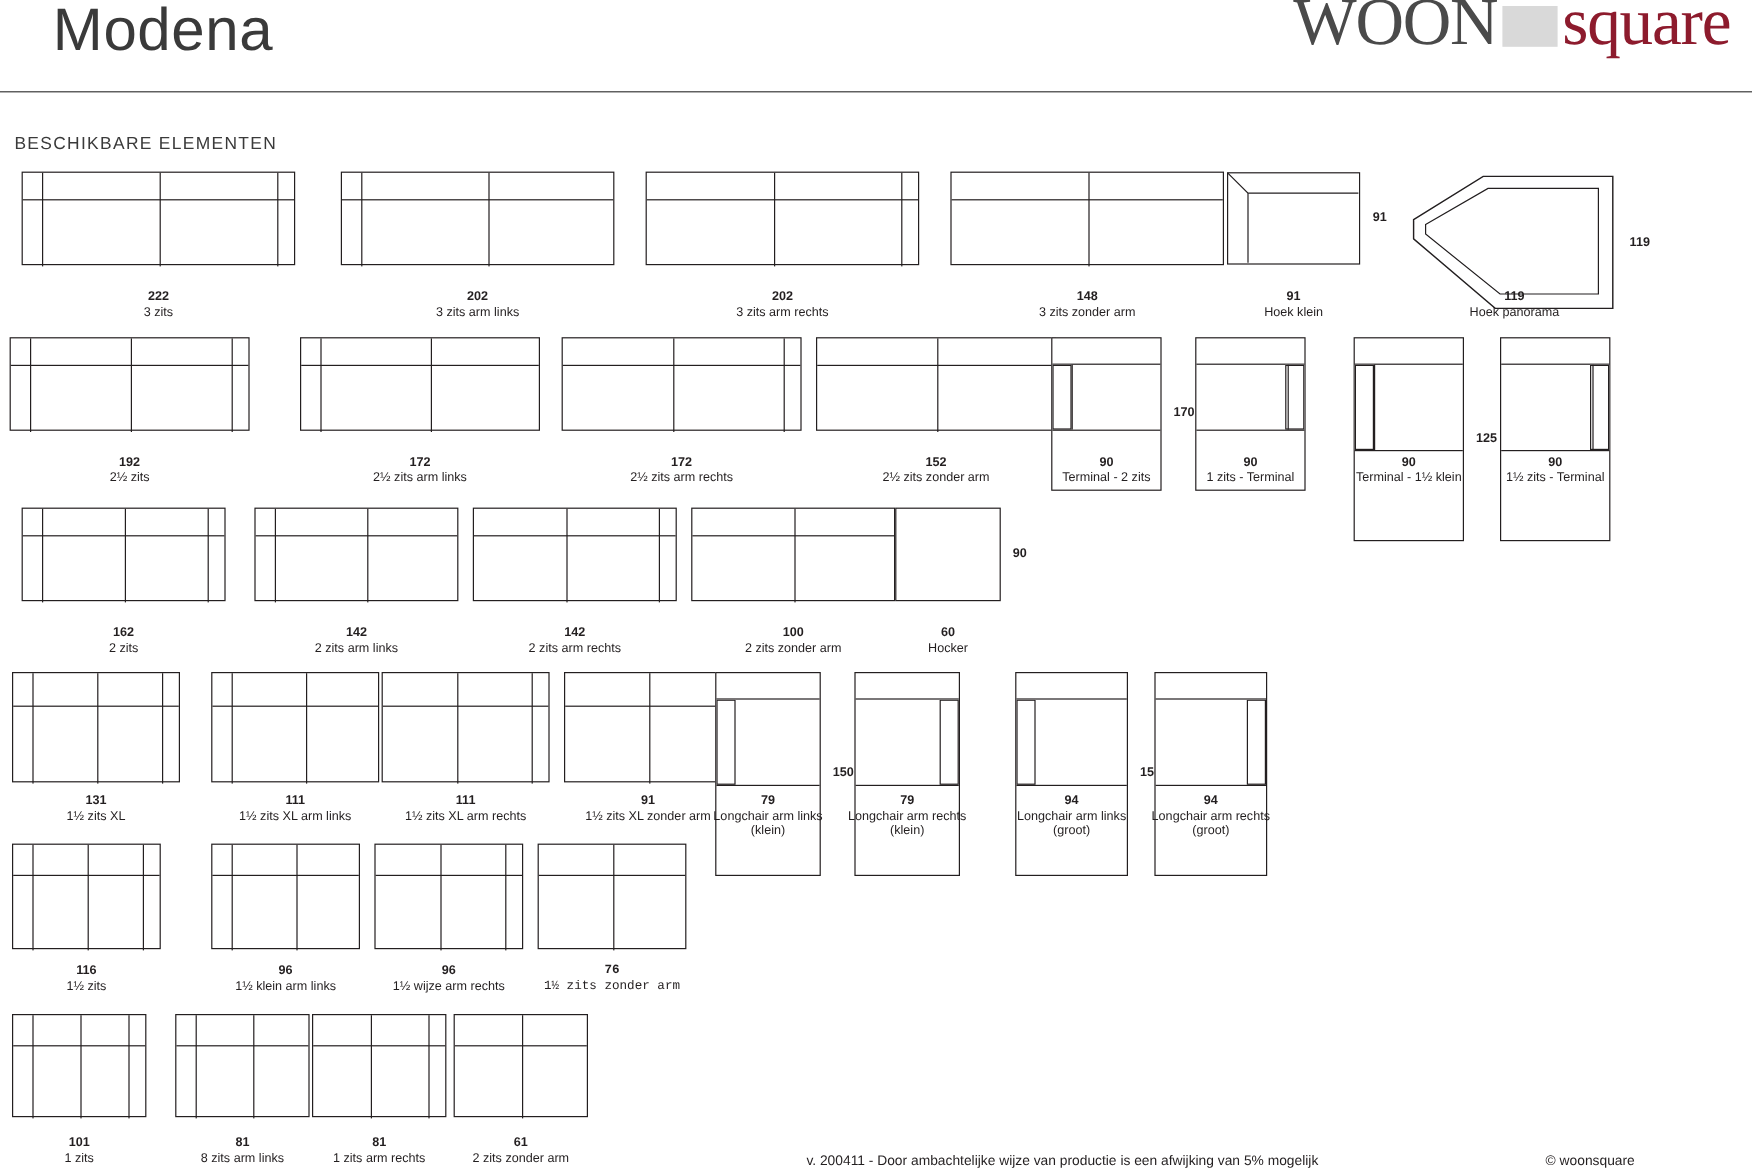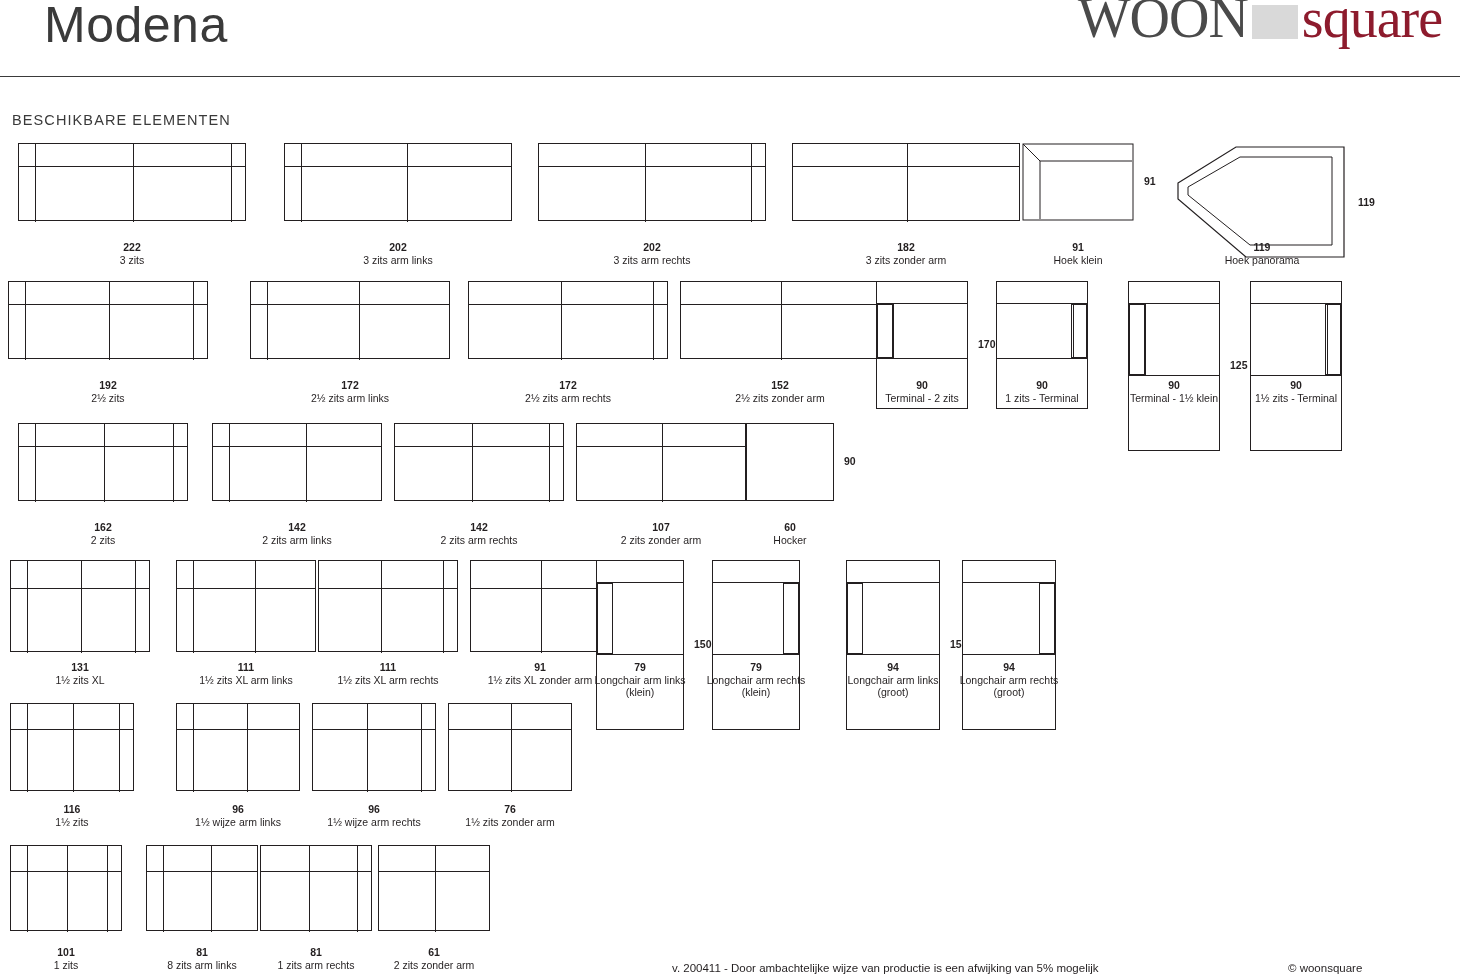--- a/index.html
+++ b/index.html
@@ -107,21 +107,21 @@
       <span class="num">202</span>
       <span class="d1">3 zits arm rechts</span>
     </div>
     <div class="item" style="left: 792px; top: 143px; width: 228px; height: 78px;">
       <div class="sofa" style="left: 0px; top: 0px; width: 228px; height: 78px;">
         <div class="back" style="height: 23px;"></div>
         <div class="vdiv" style="left: 114px; top: 0px; height: 78px;"></div>
       </div>
     </div>
     <div class="cap" style="left: 752px; top: 241px; width: 308px;">
-      <span class="num">182</span>
+      <span class="num">148</span>
       <span class="d1">3 zits zonder arm</span>
     </div>
     <div class="item" style="left: 1022px; top: 143px; width: 112px; height: 78px;">
       <div class="sofa" style="left: 0px; top: 0px; width: 112px; height: 78px; border: none;"><svg width="112" height="78">
           <rect x="1" y="1" width="110" height="76" fill="#fff" stroke="#231f20"></rect>
           <polyline points="1,1 18,18 110,18" fill="none" stroke="#231f20"></polyline>
           <line x1="18" y1="18" x2="18" y2="76" stroke="#231f20"></line>
         </svg></div>
       <div class="sidedim" style="left: 122px; top: 32px;">91</div>
     </div>
@@ -268,21 +268,21 @@
       <span class="num">142</span>
       <span class="d1">2 zits arm rechts</span>
     </div>
     <div class="item" style="left: 576px; top: 423px; width: 170px; height: 78px;">
       <div class="sofa" style="left: 0px; top: 0px; width: 170px; height: 78px;">
         <div class="back" style="height: 23px;"></div>
         <div class="vdiv" style="left: 85px; top: 0px; height: 78px;"></div>
       </div>
     </div>
     <div class="cap" style="left: 536px; top: 521px; width: 250px;">
-      <span class="num">107</span>
+      <span class="num">100</span>
       <span class="d1">2 zits zonder arm</span>
     </div>
     <div class="item" style="left: 746px; top: 423px; width: 88px; height: 78px;">
       <div class="sofa" style="left: 0px; top: 0px; width: 88px; height: 78px;"></div>
       <div class="sidedim" style="left: 98px; top: 32px;">90</div>
     </div>
     <div class="cap" style="left: 706px; top: 521px; width: 168px;">
       <span class="num">60</span>
       <span class="d1">Hocker</span>
     </div>
@@ -394,40 +394,40 @@
     </div>
     <div class="item" style="left: 176px; top: 703px; width: 124px; height: 88px;">
       <div class="sofa" style="left: 0px; top: 0px; width: 124px; height: 88px;">
         <div class="back" style="height: 26px;"></div>
         <div class="vdiv" style="left: 16px; top: 0px; height: 88px;"></div>
         <div class="vdiv" style="left: 70px; top: 0px; height: 88px;"></div>
       </div>
     </div>
     <div class="cap" style="left: 136px; top: 803px; width: 204px;">
       <span class="num">96</span>
-      <span class="d1">1½ wijze arm links</span>
+      <span class="d1">1½ klein arm links</span>
     </div>
     <div class="item" style="left: 312px; top: 703px; width: 124px; height: 88px;">
       <div class="sofa" style="left: 0px; top: 0px; width: 124px; height: 88px;">
         <div class="back" style="height: 26px;"></div>
         <div class="vdiv" style="left: 108px; top: 0px; height: 88px;"></div>
         <div class="vdiv" style="left: 54px; top: 0px; height: 88px;"></div>
       </div>
     </div>
     <div class="cap" style="left: 272px; top: 803px; width: 204px;">
       <span class="num">96</span>
       <span class="d1">1½ wijze arm rechts</span>
     </div>
     <div class="item" style="left: 448px; top: 703px; width: 124px; height: 88px;">
       <div class="sofa" style="left: 0px; top: 0px; width: 124px; height: 88px;">
         <div class="back" style="height: 26px;"></div>
         <div class="vdiv" style="left: 62px; top: 0px; height: 88px;"></div>
       </div>
     </div>
-    <div class="cap" style="left: 408px; top: 803px; width: 204px;">
+    <div class="cap" style="left: 408px; top: 803px; width: 204px; font-family: Liberation Mono, monospace;">
       <span class="num">76</span>
       <span class="d1">1½ zits zonder arm</span>
     </div>
     <div class="item" style="left: 10px; top: 845px; width: 112px; height: 86px;">
       <div class="sofa" style="left: 0px; top: 0px; width: 112px; height: 86px;">
         <div class="back" style="height: 26px;"></div>
         <div class="vdiv" style="left: 16px; top: 0px; height: 86px;"></div>
         <div class="vdiv" style="left: 96px; top: 0px; height: 86px;"></div>
         <div class="vdiv" style="left: 56px; top: 0px; height: 86px;"></div>
       </div>

